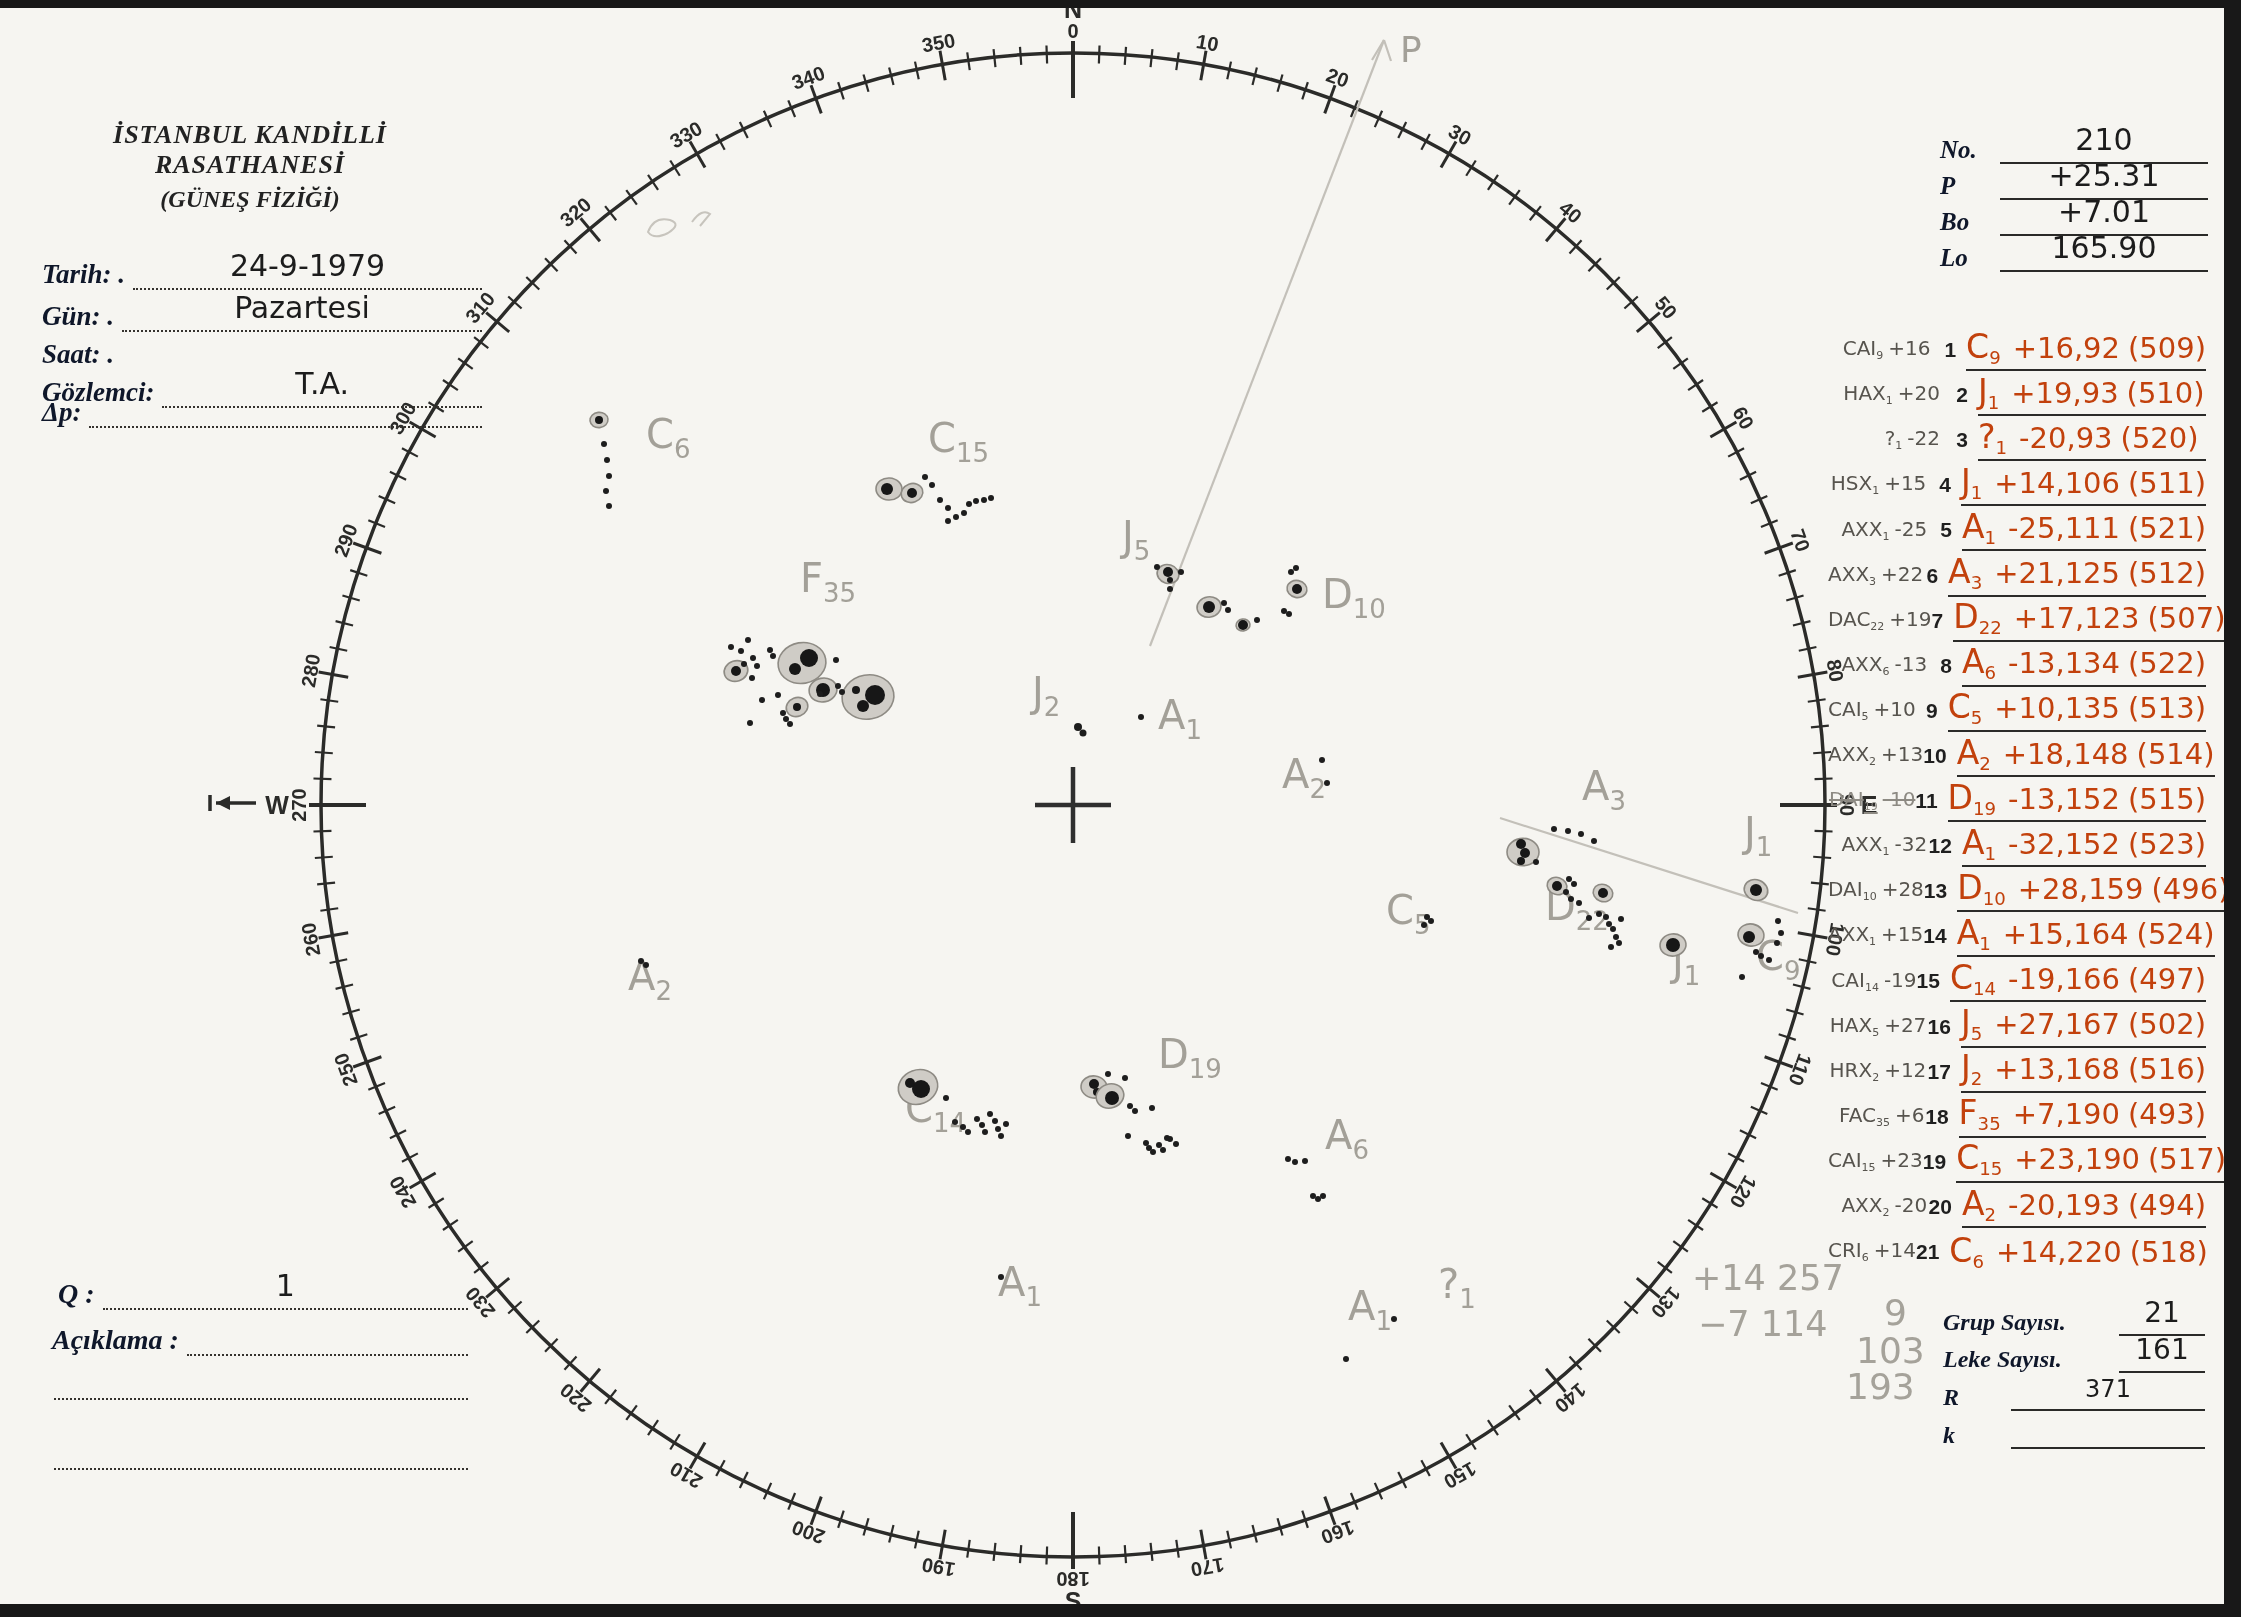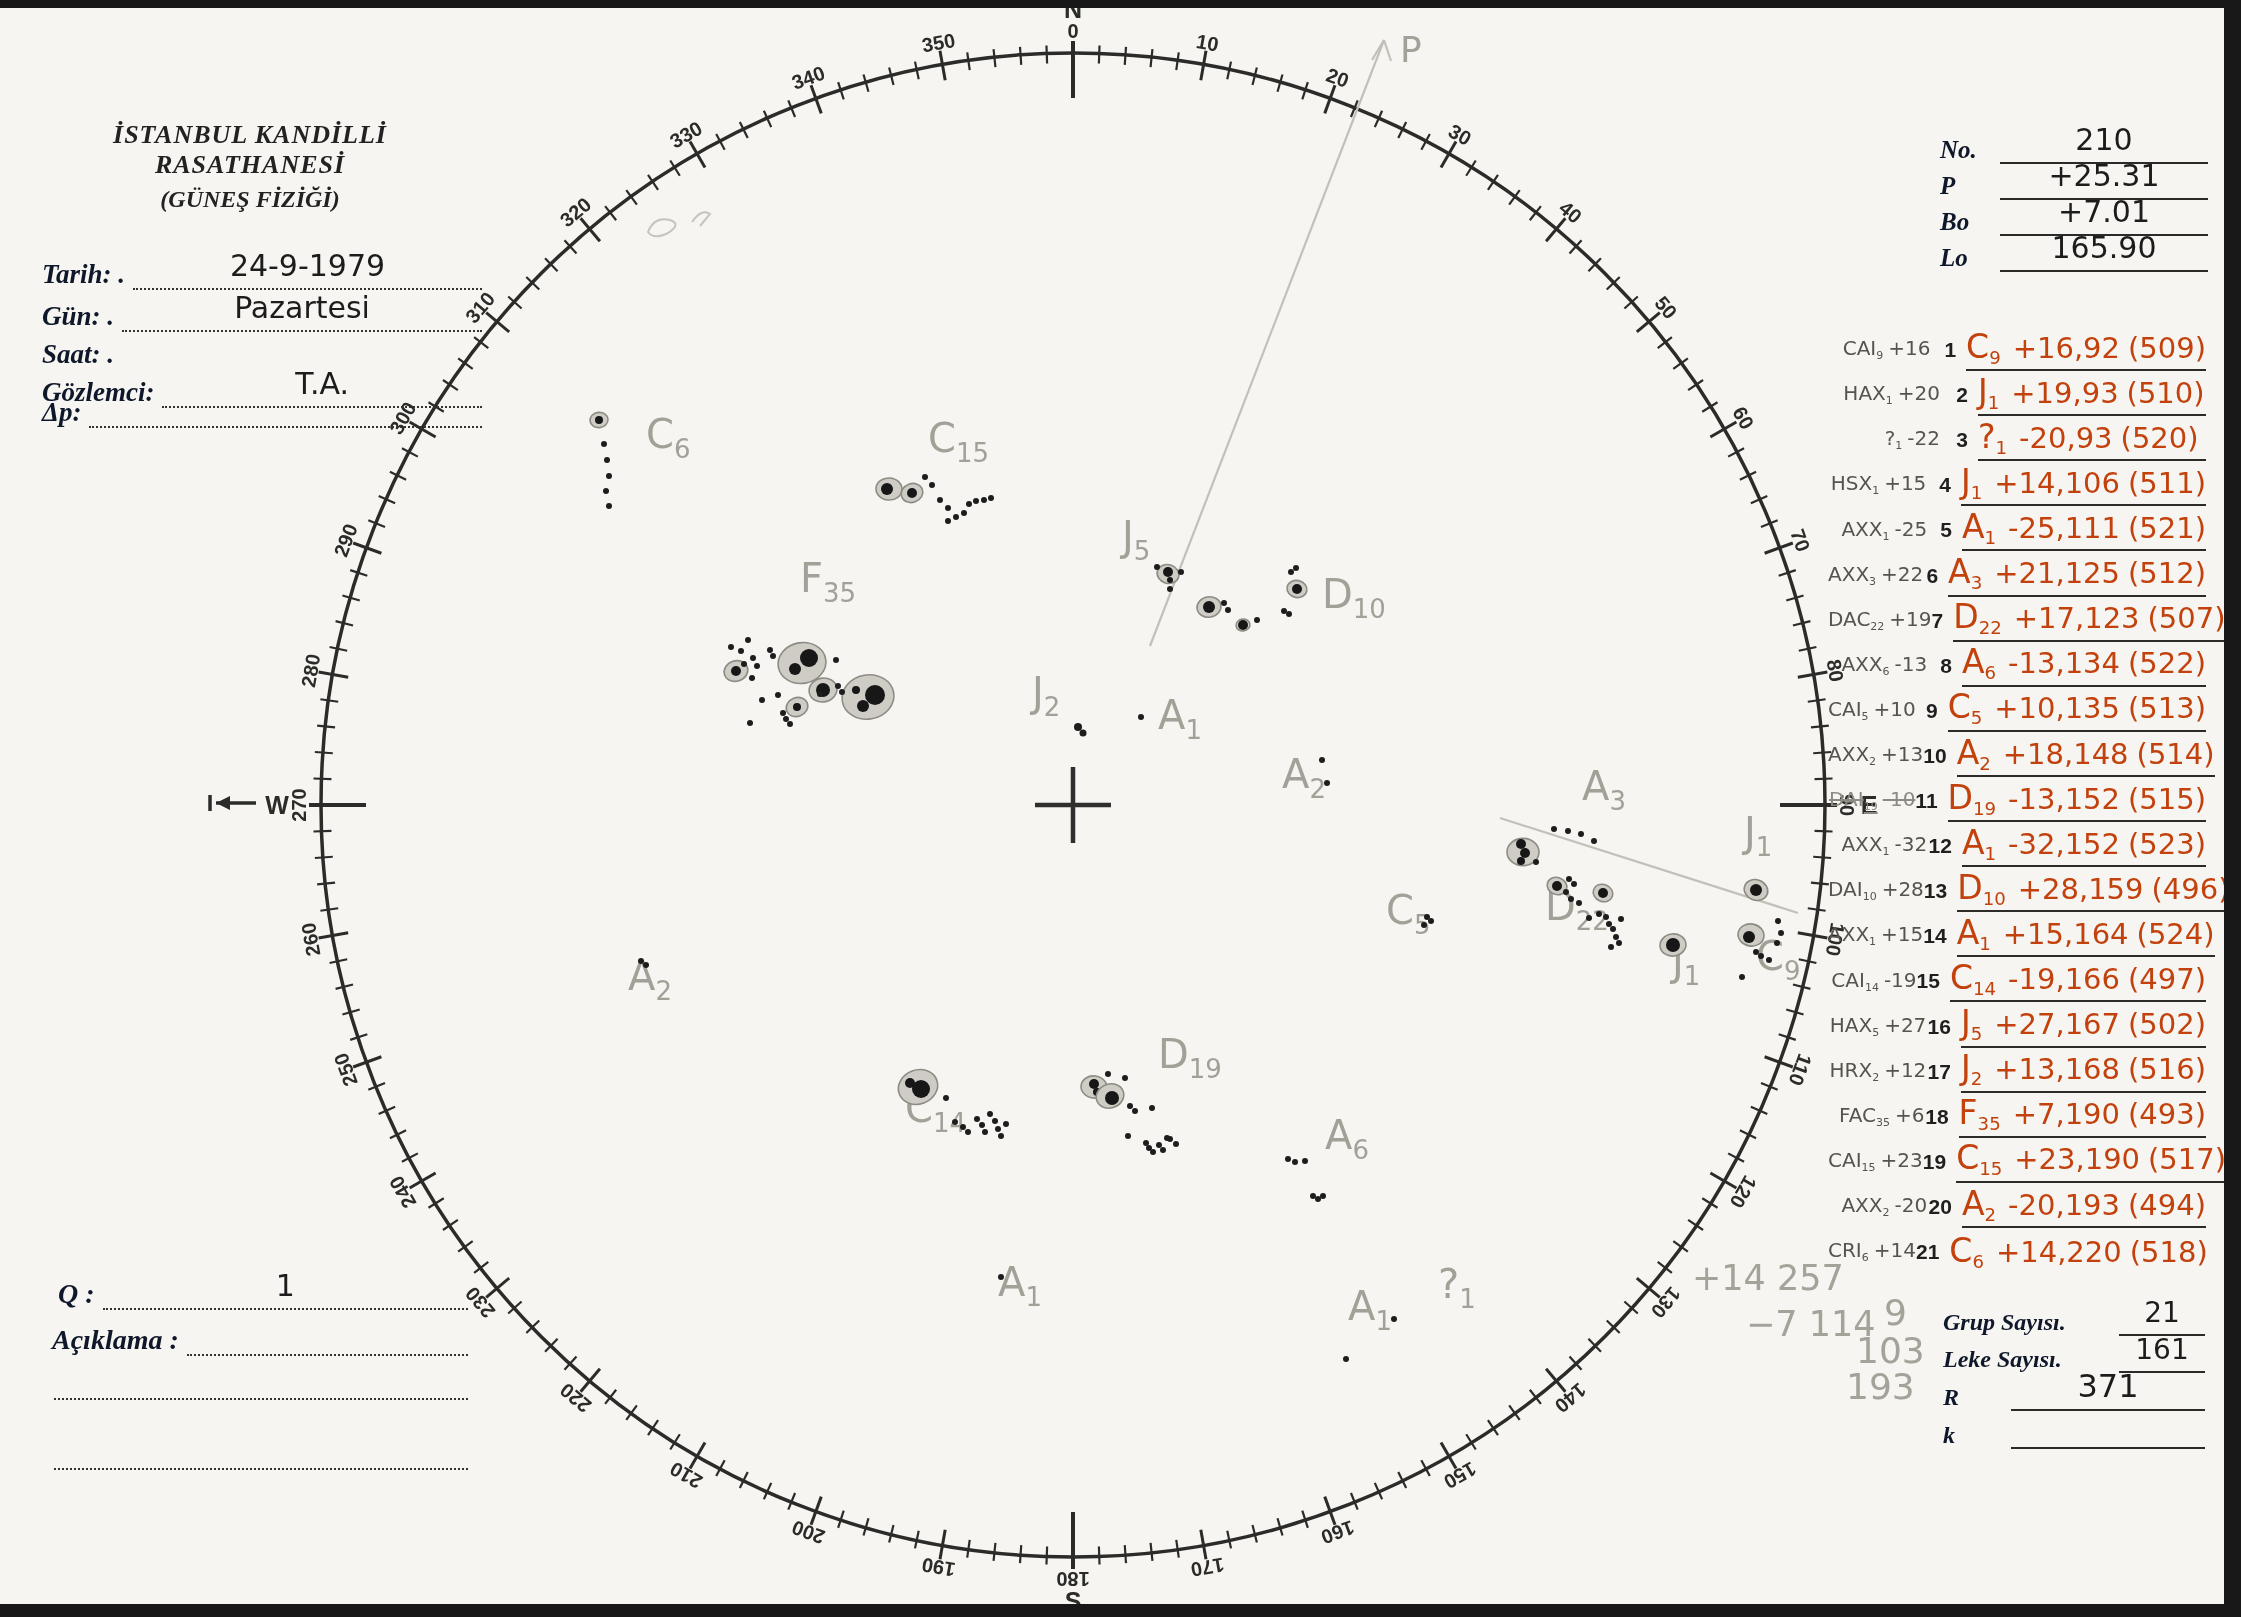--- a/index.html
+++ b/index.html
@@ -616,32 +616,32 @@
   <div class="srow" style="top:1300px">
     <span class="flabel" style="width:168px">Grup Sayısı.</span>
     <span class="fsolid"><span class="ink" style="font-size:28px">21</span></span>
   </div>
   <div class="srow" style="top:1337px">
     <span class="flabel" style="width:168px">Leke Sayısı.</span>
     <span class="fsolid"><span class="ink" style="font-size:28px">161</span></span>
   </div>
   <div class="srow" style="top:1375px">
     <span class="flabel" style="width:60px">R</span>
-    <span class="fsolid"><span class="ink" style="font-size:32px">371</span></span>
+    <span class="fsolid"><span class="ink" style="font-size:24px">371</span></span>
   </div>
   <div class="srow" style="top:1413px">
     <span class="flabel" style="width:60px">k</span>
     <span class="fsolid"><span class="ink" style="font-size:28px"></span></span>
   </div>
 
   <div class="pencil" style="position:absolute;left:1884px;top:1292px;font-size:36px">9</div>
   <div class="pencil" style="position:absolute;left:1856px;top:1330px;font-size:36px">103</div>
   <div class="pencil" style="position:absolute;left:1846px;top:1366px;font-size:36px">193</div>
   <div class="pencil" style="position:absolute;left:1692px;top:1258px;font-size:35px">+14  257</div>
-  <div class="pencil" style="position:absolute;left:1746px;top:1304px;font-size:35px">−7  114</div>
+  <div class="pencil" style="position:absolute;left:1698px;top:1304px;font-size:35px">−7  114</div>
 
   <div class="qrow" style="left:58px;top:1272px;width:410px;height:38px">
     <span class="flabel" style="font-size:28px">Q :</span>
     <span class="fline"><span class="ink">1</span></span>
   </div>
   <div class="qrow" style="left:52px;top:1316px;width:416px;height:40px">
     <span class="flabel" style="font-size:28px">Açıklama :</span>
     <span class="fline"></span>
   </div>
   <div style="position:absolute;left:54px;top:1398px;width:414px;border-bottom:2.5px dotted #35322e"></div>

